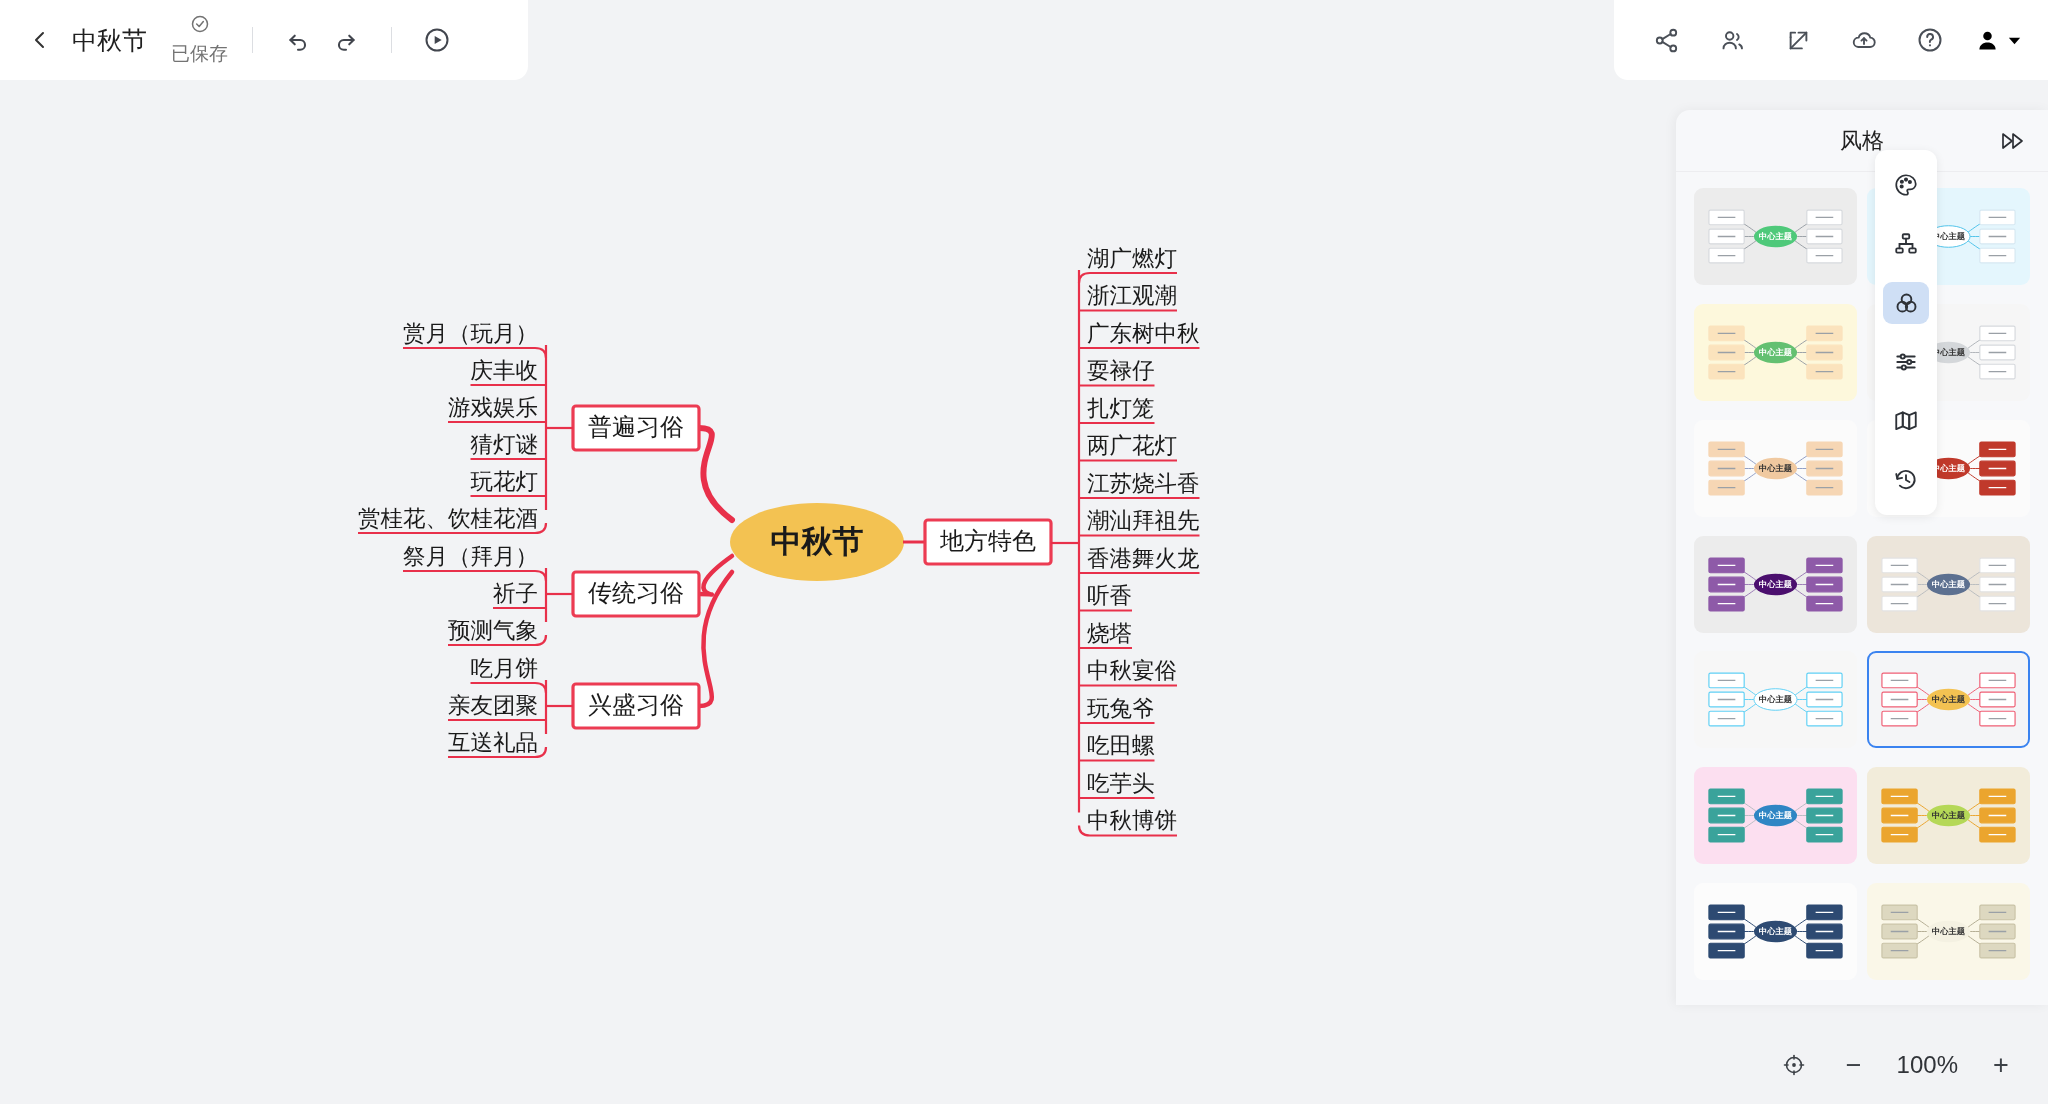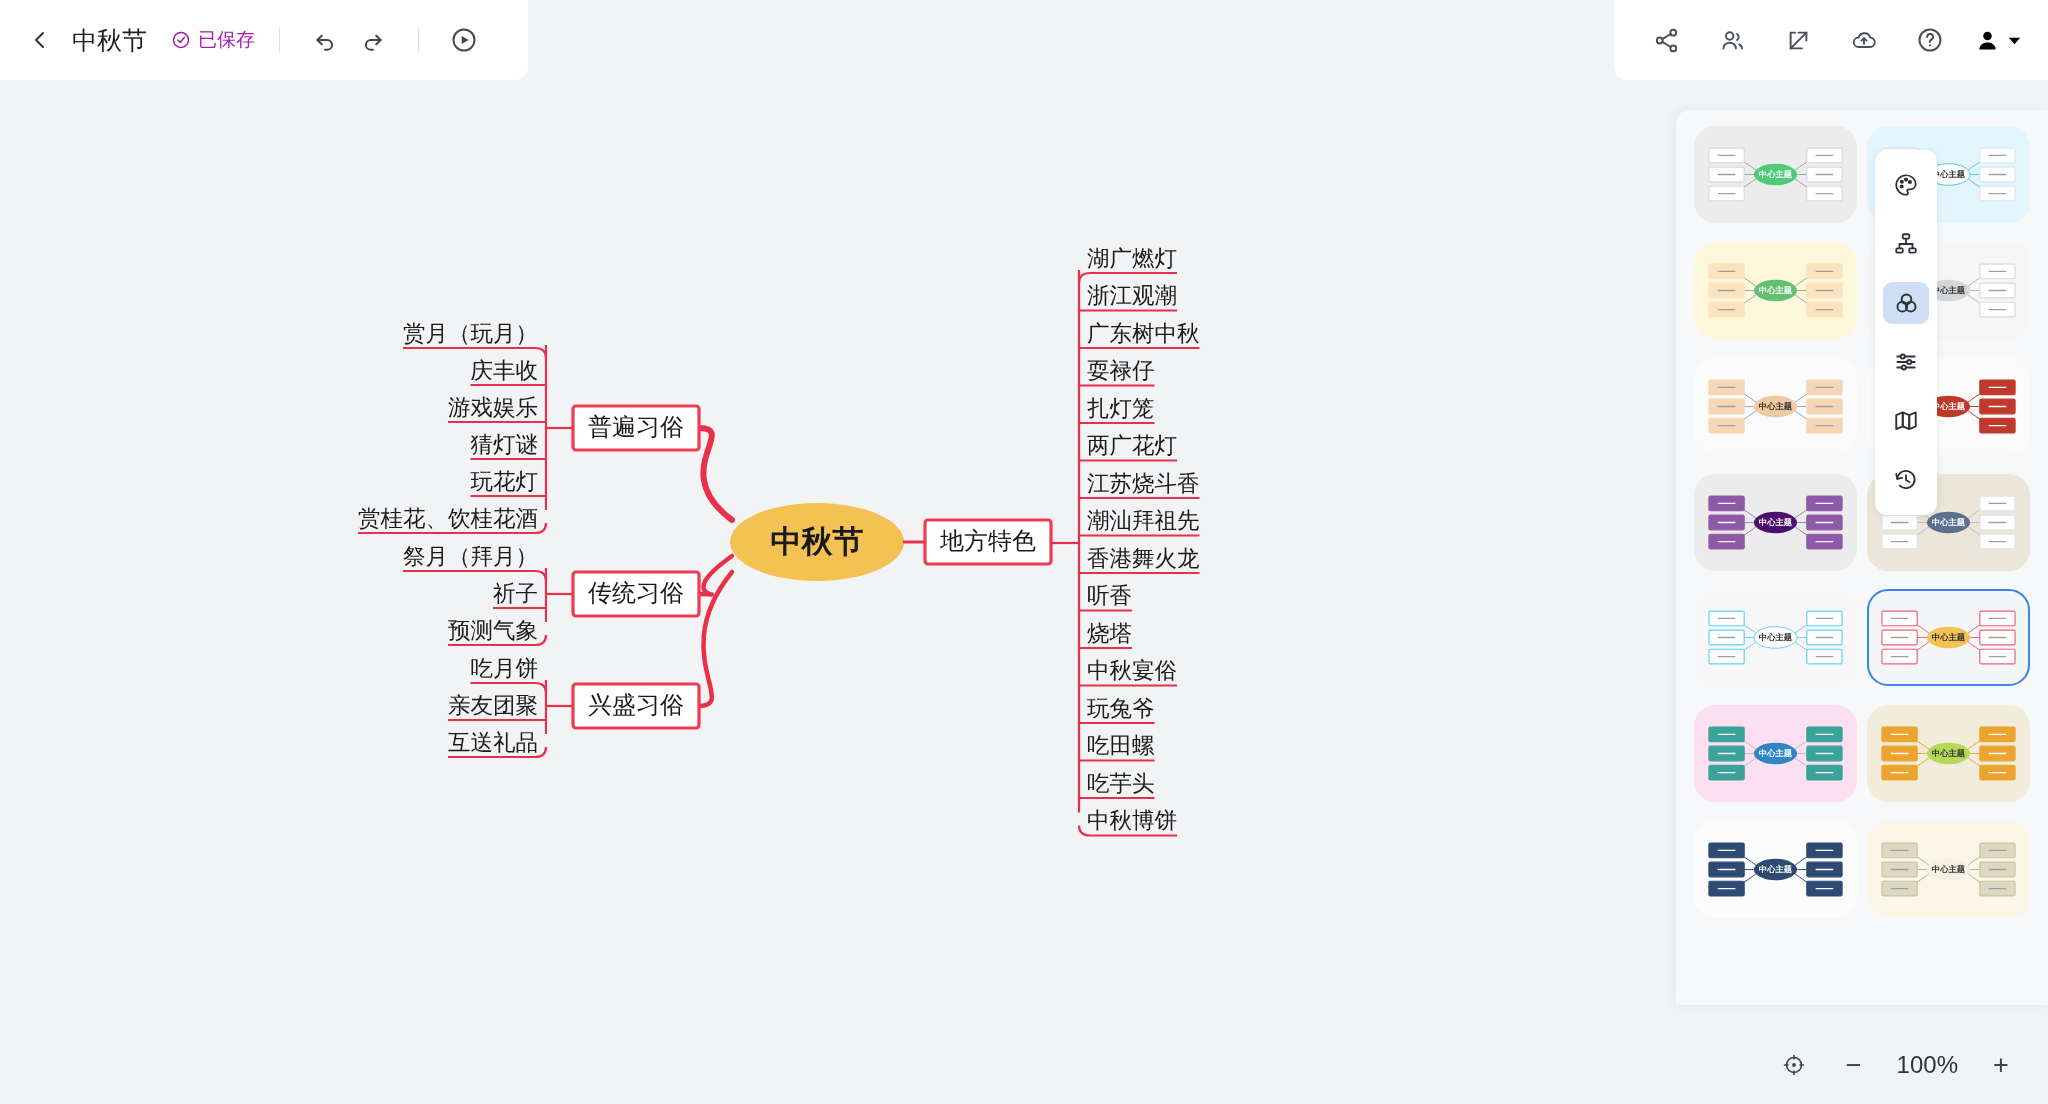--- a/index.html
+++ b/index.html
@@ -26,21 +26,21 @@
   .back-btn {
     width: 40px; height: 40px; display: flex; align-items: center; justify-content: center;
     cursor: pointer; color: #333;
   }
   .doc-title {
     font-size: 25px; color: #1f1f1f; margin-left: 6px; margin-right: 18px;
     white-space: nowrap;
   }
   .saved {
     display: flex; align-items: center; gap: 7px;
-    color: #a21caf; font-size: 19px; white-space: nowrap;
+    color: #737373; font-size: 19px; white-space: nowrap; flex-direction: column;
   }
   .vdiv { width: 1px; height: 26px; background: #dcdee2; margin: 0 18px; }
   .tb-icon {
     width: 42px; height: 42px; border-radius: 8px;
     display: flex; align-items: center; justify-content: center;
     cursor: pointer; color: #42464e;
   }
 
   .topbar-right {
     position: absolute; right: 0; top: 0;
@@ -96,21 +96,21 @@
     position: absolute; right: 18px; top: 50%; transform: translateY(-50%);
     cursor: pointer; color: #2c2f34; width: 34px; height: 30px;
     display: flex; align-items: center; justify-content: center;
   }
   .thumbs {
     padding: 16px 18px 20px 18px;
     display: grid; grid-template-columns: 1fr 1fr; gap: 14px 10px;
     height: 833px; overflow: hidden;
   }
   .thumb {
-    height: 97px; border-radius: 21px; position: relative;
+    height: 97px; border-radius: 9px; position: relative;
     cursor: pointer; border: 2px solid transparent; overflow: hidden;
   }
   .thumb.selected { border-color: #3a83f0; background: #f4f5f7 !important; }
   .thumb svg { display: block; }
 
   
   .zoombar {
     position: absolute; right: 30px; bottom: 22px;
     display: flex; align-items: center; gap: 26px;
     color: #3d4147; z-index: 6;
@@ -406,20 +406,29 @@
   <div class="rail-icon">
     <svg width="26" height="26" viewBox="0 0 24 24" fill="none" stroke="currentColor" stroke-width="1.7" stroke-linecap="round">
       <path d="M4 11a8 8 0 1 1 2.3 6.2"></path>
       <polyline points="3 6.5 4 11 8.4 10" stroke-linejoin="round"></polyline>
       <polyline points="12 7.5 12 12 15.2 13.8"></polyline>
     </svg>
   </div>
 </div>
 
 <div class="style-panel">
+  <div class="panel-head">
+    <div class="panel-title">风格</div>
+    <div class="panel-collapse">
+      <svg width="28" height="22" viewBox="0 0 28 22" fill="none" stroke="currentColor" stroke-width="1.7" stroke-linejoin="round">
+        <path d="M4 4l9 7-9 7z"></path>
+        <path d="M14 4l9 7-9 7z"></path>
+      </svg>
+    </div>
+  </div>
   <div class="thumbs" id="thumbs">
       <div class="thumb" style="background: rgb(236, 236, 236);">
         <svg viewBox="0 0 160 95" width="100%" height="100%">
           <path d="M 30 28 C 44 28, 64 47.5, 67 47.5" fill="none" stroke="#9aa0a6" stroke-width="1"></path>
           <path d="M 130 28 C 116 28, 96 47.5, 93 47.5" fill="none" stroke="#9aa0a6" stroke-width="1"></path>
           <path d="M 30 47.5 C 44 47.5, 64 47.5, 67 47.5" fill="none" stroke="#9aa0a6" stroke-width="1"></path>
           <path d="M 130 47.5 C 116 47.5, 96 47.5, 93 47.5" fill="none" stroke="#9aa0a6" stroke-width="1"></path>
           <path d="M 30 67 C 44 67, 64 47.5, 67 47.5" fill="none" stroke="#9aa0a6" stroke-width="1"></path>
           <path d="M 130 67 C 116 67, 96 47.5, 93 47.5" fill="none" stroke="#9aa0a6" stroke-width="1"></path>
           <rect x="12" y="20.5" width="36" height="15" rx="1.5" fill="#ffffff" stroke="#d6d9dd" stroke-width="1.2"></rect>

